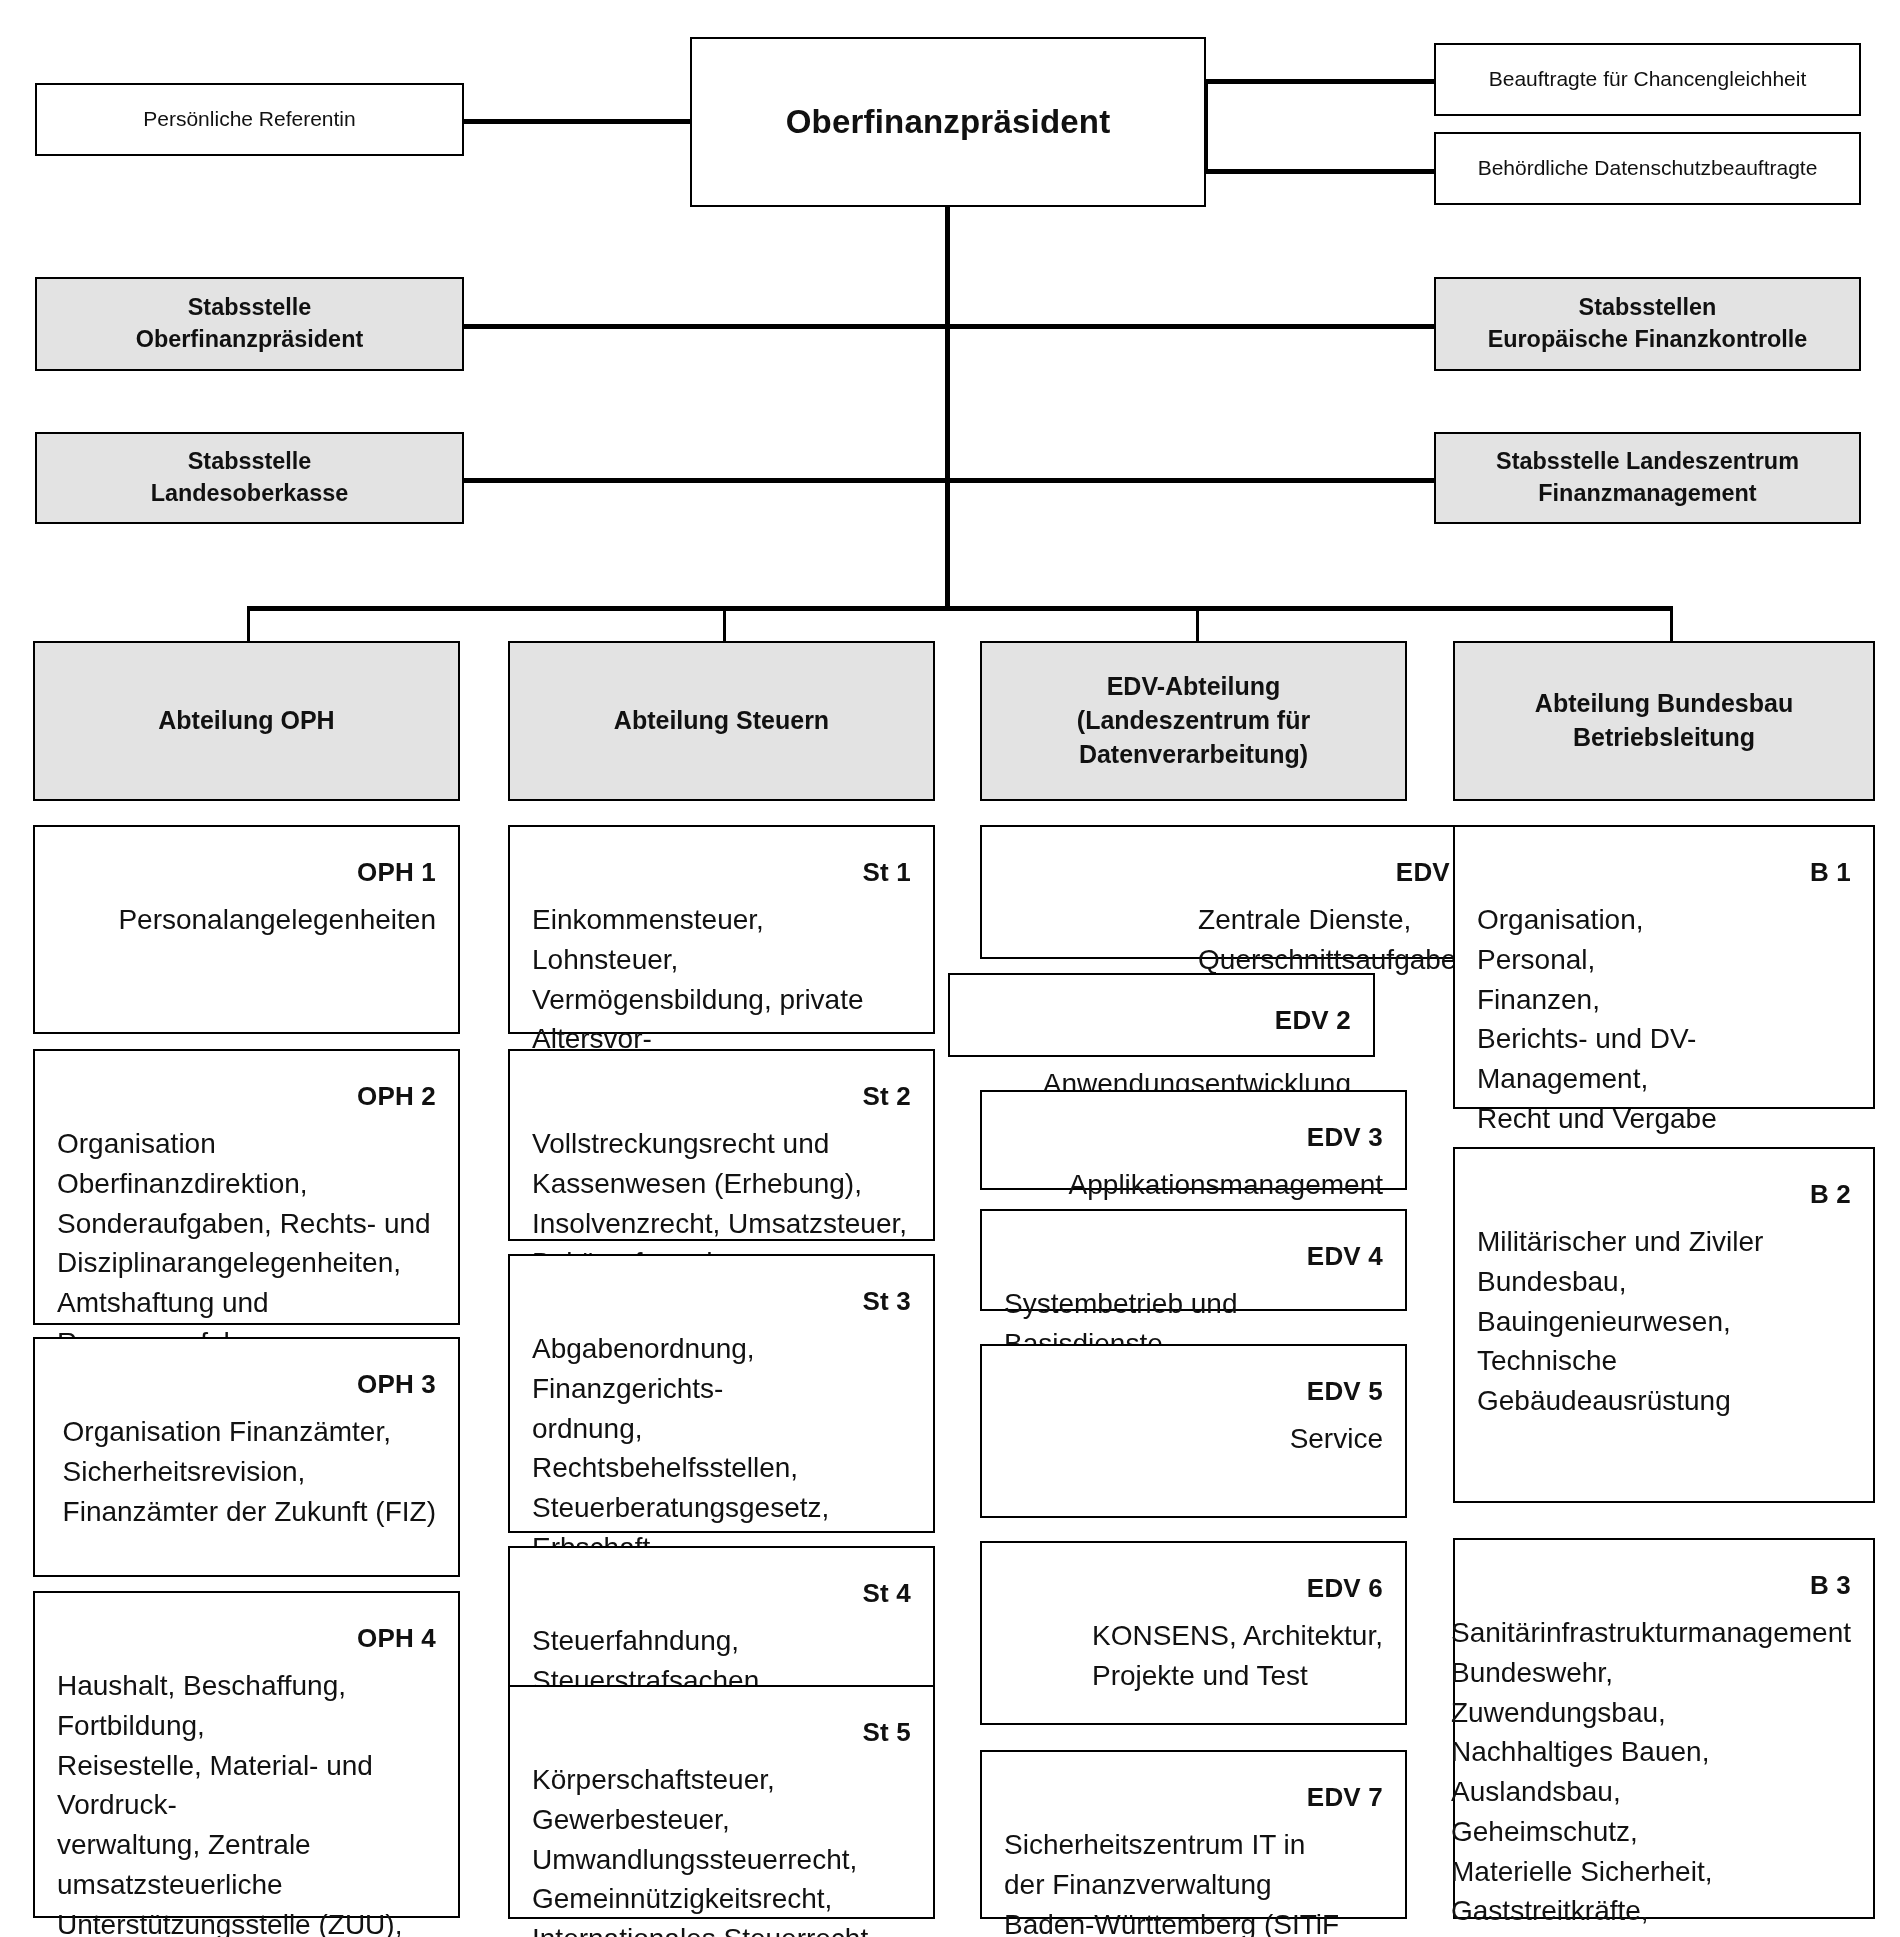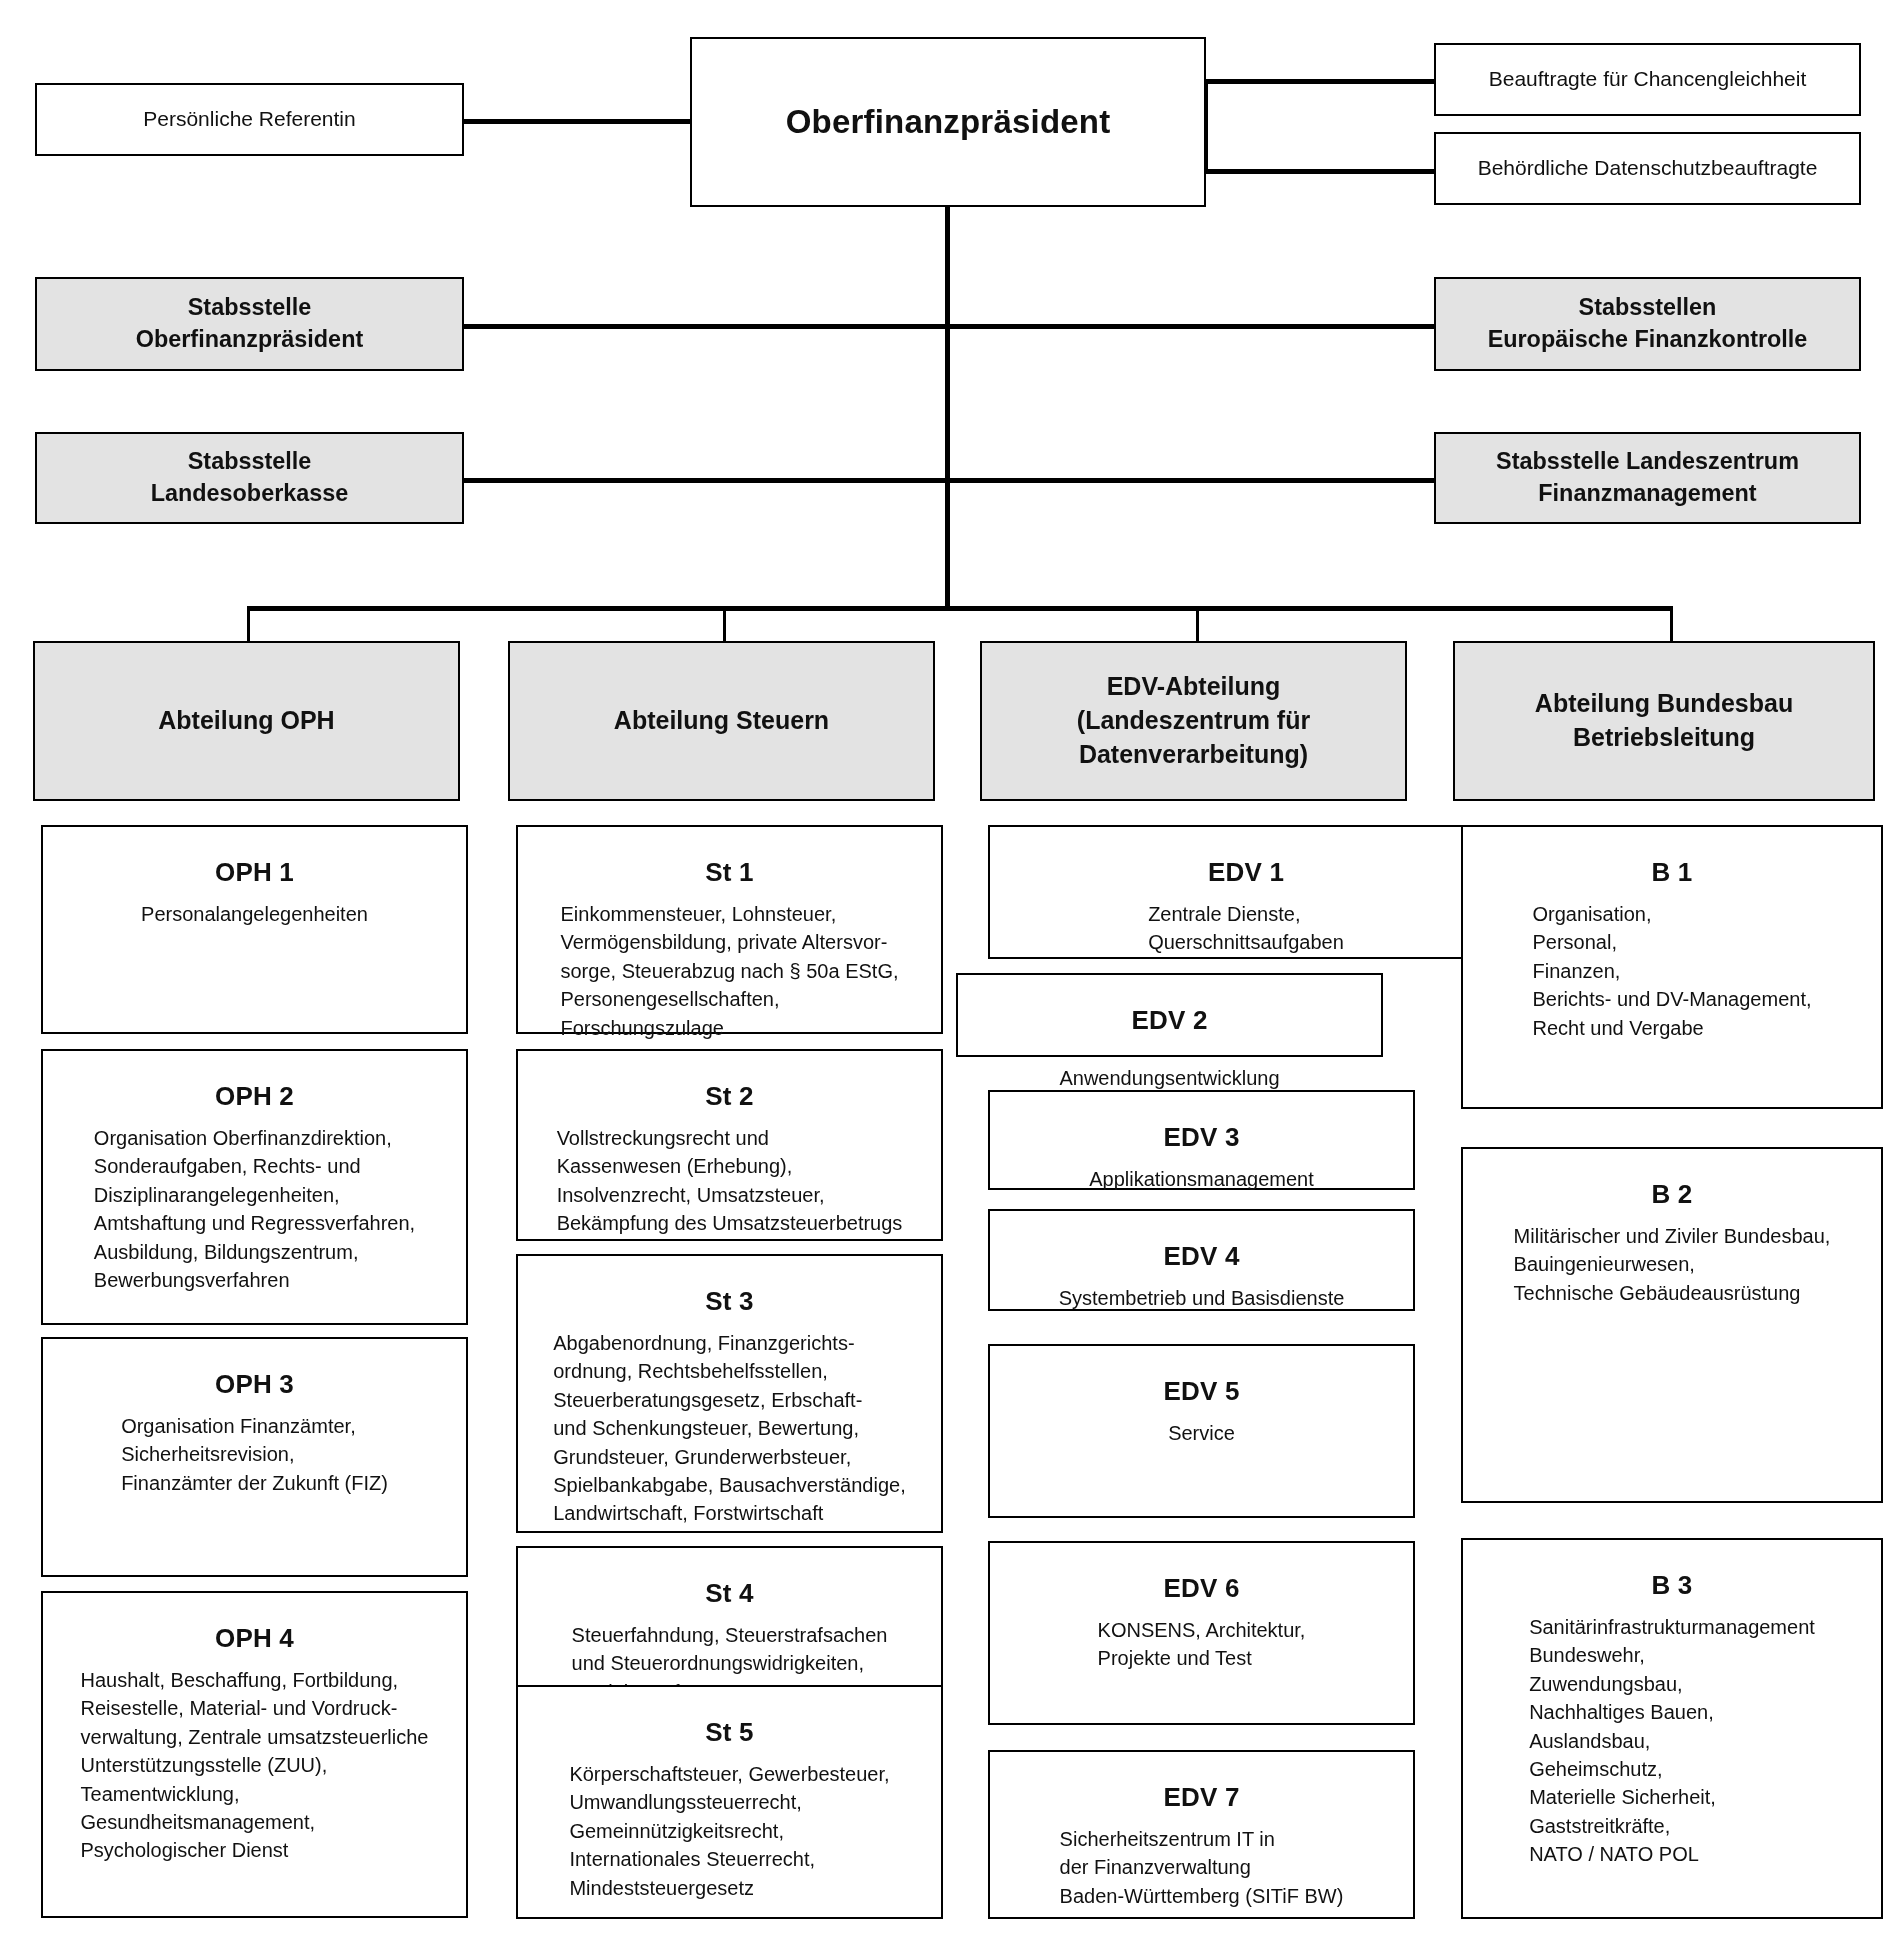--- a/index.html
+++ b/index.html
@@ -40,34 +40,33 @@
   .satellite { font-size: 21px; font-weight: normal; }
 
   
   .staff { font-size: 23.4px; font-weight: bold; }
 
   
   .dept-head { font-size: 25px; font-weight: bold; }
 
   
   .unit {
-    align-items: center;
+    align-items: flex-end;
     justify-content: flex-start;
     text-align: left;
     padding: 28px 22px 16.7px 22px;
-    margin-left: 8px;
   }
   .unit .code {
     font-size: 26px;
     font-weight: bold;
     margin-bottom: 10px;
     letter-spacing: 0.2px;
   }
   .unit .desc {
-    font-size: 20px;
+    font-size: 28px;
     font-weight: normal;
     line-height: 1.42;
     white-space: pre-line;
   }
 
   
   .ln { position: absolute; background: #000000; }
   .ln-v { width: 3.3px; }
   .ln-thick-h { height: 5px; }
   .ln-thick-v { width: 5px; }

